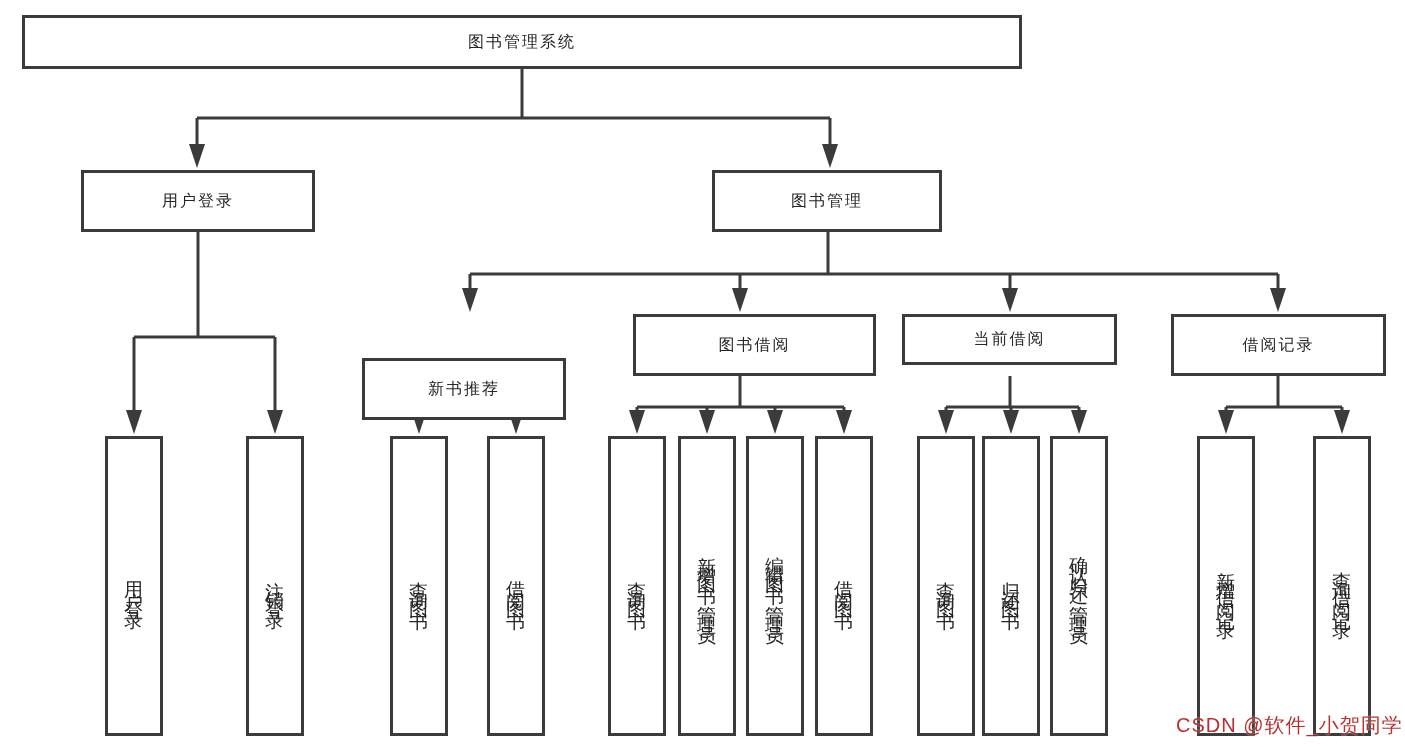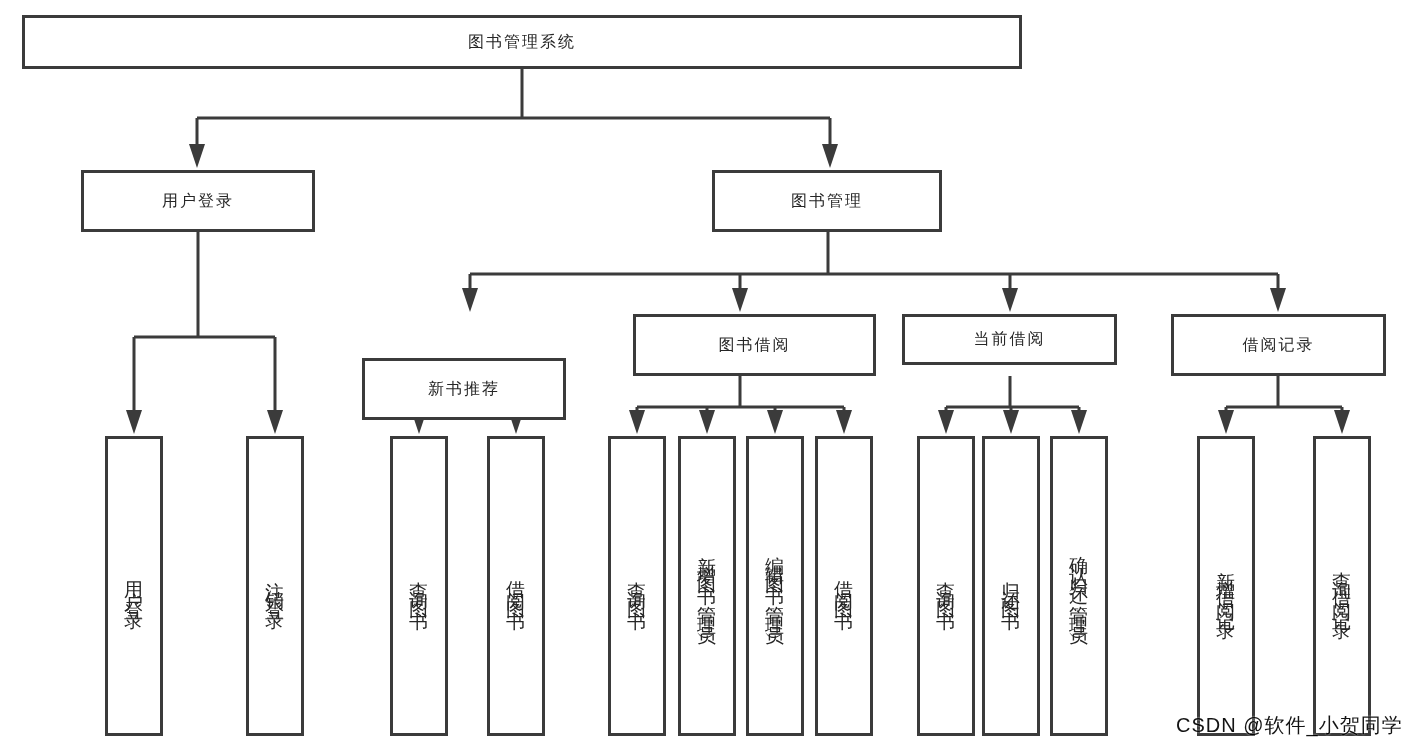--- a/index.html
+++ b/index.html
@@ -52,21 +52,21 @@
     font-size: 19px;
     letter-spacing: 10px;
     line-height: 1;
   }
   .watermark {
     position: absolute;
     left: 1176px;
     top: 712px;
     font-size: 20px;
     letter-spacing: 1px;
-    color: #000000;
+    color: #b91c1c;
     opacity: 0.92;
     white-space: nowrap;
     z-index: 5;
     text-shadow: 0 0 2px #ffffff;
   }
 </style>
 </head>
 <body>
 
 <div class="canvas">

